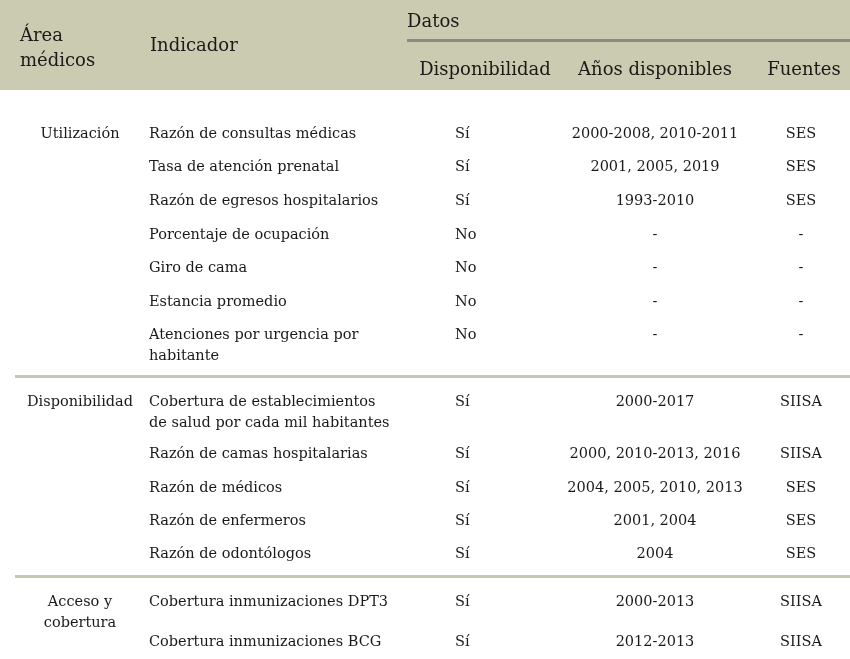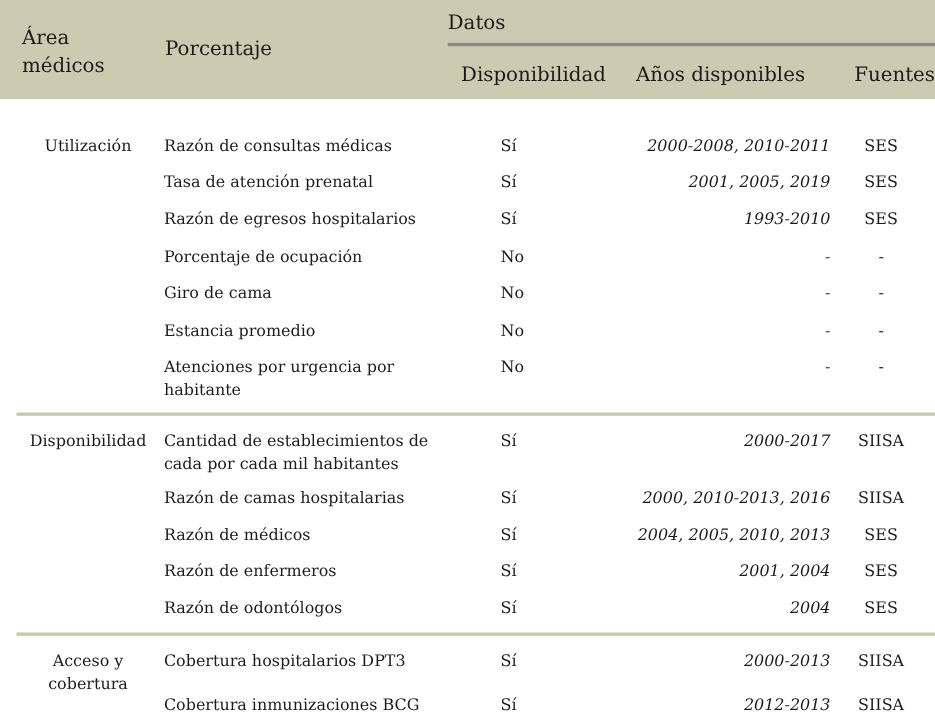--- a/index.html
+++ b/index.html
@@ -7,37 +7,37 @@
       font-family: "DejaVu Serif", "Liberation Serif", serif; color: #1a1a1a; }
     .header { position: absolute; left: 0; top: 0; width: 850px; height: 90px; background: #cbcbb2; }
     .hdr { position: absolute; font-size: 18px; color: #1a1a1a; white-space: nowrap; }
     .hdr-area { left: 20px; top: 22px; line-height: 25px; white-space: normal; width: 110px; }
     .hdr-ind { left: 150px; top: 34px; }
     .hdr-datos { left: 407px; width: 443px; top: 10px; text-align: left; }
     .hdr-line { position: absolute; left: 407px; top: 39px; width: 443px; height: 3px; background: #8a8a82; }
     .hdr-sub { top: 58px; }
     .hdr-disp { left: 415px; width: 140px; text-align: center; }
     .hdr-anos { left: 570px; width: 170px; text-align: center; }
-    .hdr-fue { left: 758px; width: 92px; text-align: right; }
+    .hdr-fue { left: 758px; width: 92px; text-align: center; }
 
     .cell { position: absolute; font-size: 14.5px; line-height: 21px; white-space: nowrap; }
     .c-area { left: 20px; width: 120px; white-space: normal; text-align: center; }
     .c-ind { left: 149px; width: 245px; white-space: normal; }
     .c-disp { left: 455px; width: 60px; text-align: left; }
-    .c-anos { left: 555px; width: 200px; text-align: right; font-style: italic; }
+    .c-anos { left: 555px; width: 200px; text-align: center; }
     .c-fue { left: 765px; width: 72px; text-align: center; }
 
     .divider { position: absolute; left: 15px; width: 835px; height: 3px; background: #c5c7ae; }
   </style>
 </head>
 <body>
 
 <div class="header"></div>
 <div class="hdr hdr-area">Área médicos</div>
-<div class="hdr hdr-ind">Porcentaje</div>
+<div class="hdr hdr-ind">Indicador</div>
 <div class="hdr hdr-datos">Datos</div>
 <div class="hdr-line"></div>
 <div class="hdr hdr-sub hdr-disp">Disponibilidad</div>
 <div class="hdr hdr-sub hdr-anos">Años disponibles</div>
 <div class="hdr hdr-sub hdr-fue">Fuentes</div>
 
 <div class="cell c-area" style="top:123px">Utilización</div>
 
 <div class="cell c-ind" style="top:123px">Razón de consultas médicas</div>
 <div class="cell c-disp" style="top:123px">Sí</div>
@@ -71,21 +71,21 @@
 
 <div class="cell c-ind" style="top:324px">Atenciones por urgencia por habitante</div>
 <div class="cell c-disp" style="top:324px">No</div>
 <div class="cell c-anos" style="top:324px">-</div>
 <div class="cell c-fue" style="top:324px">-</div>
 
 <div class="divider" style="top:375px"></div>
 
 <div class="cell c-area" style="top:391px">Disponibilidad</div>
 
-<div class="cell c-ind" style="top:391px">Cantidad de establecimientos de cada por cada mil habitantes</div>
+<div class="cell c-ind" style="top:391px">Cobertura de establecimientos de salud por cada mil habitantes</div>
 <div class="cell c-disp" style="top:391px">Sí</div>
 <div class="cell c-anos" style="top:391px">2000-2017</div>
 <div class="cell c-fue" style="top:391px">SIISA</div>
 
 <div class="cell c-ind" style="top:443px">Razón de camas hospitalarias</div>
 <div class="cell c-disp" style="top:443px">Sí</div>
 <div class="cell c-anos" style="top:443px">2000, 2010-2013, 2016</div>
 <div class="cell c-fue" style="top:443px">SIISA</div>
 
 <div class="cell c-ind" style="top:477px">Razón de médicos</div>
@@ -100,21 +100,21 @@
 
 <div class="cell c-ind" style="top:543px">Razón de odontólogos</div>
 <div class="cell c-disp" style="top:543px">Sí</div>
 <div class="cell c-anos" style="top:543px">2004</div>
 <div class="cell c-fue" style="top:543px">SES</div>
 
 <div class="divider" style="top:575px"></div>
 
 <div class="cell c-area" style="top:591px">Acceso y cobertura</div>
 
-<div class="cell c-ind" style="top:591px">Cobertura hospitalarios DPT3</div>
+<div class="cell c-ind" style="top:591px">Cobertura inmunizaciones DPT3</div>
 <div class="cell c-disp" style="top:591px">Sí</div>
 <div class="cell c-anos" style="top:591px">2000-2013</div>
 <div class="cell c-fue" style="top:591px">SIISA</div>
 
 <div class="cell c-ind" style="top:631px">Cobertura inmunizaciones BCG</div>
 <div class="cell c-disp" style="top:631px">Sí</div>
 <div class="cell c-anos" style="top:631px">2012-2013</div>
 <div class="cell c-fue" style="top:631px">SIISA</div>
 
 </body></html>

